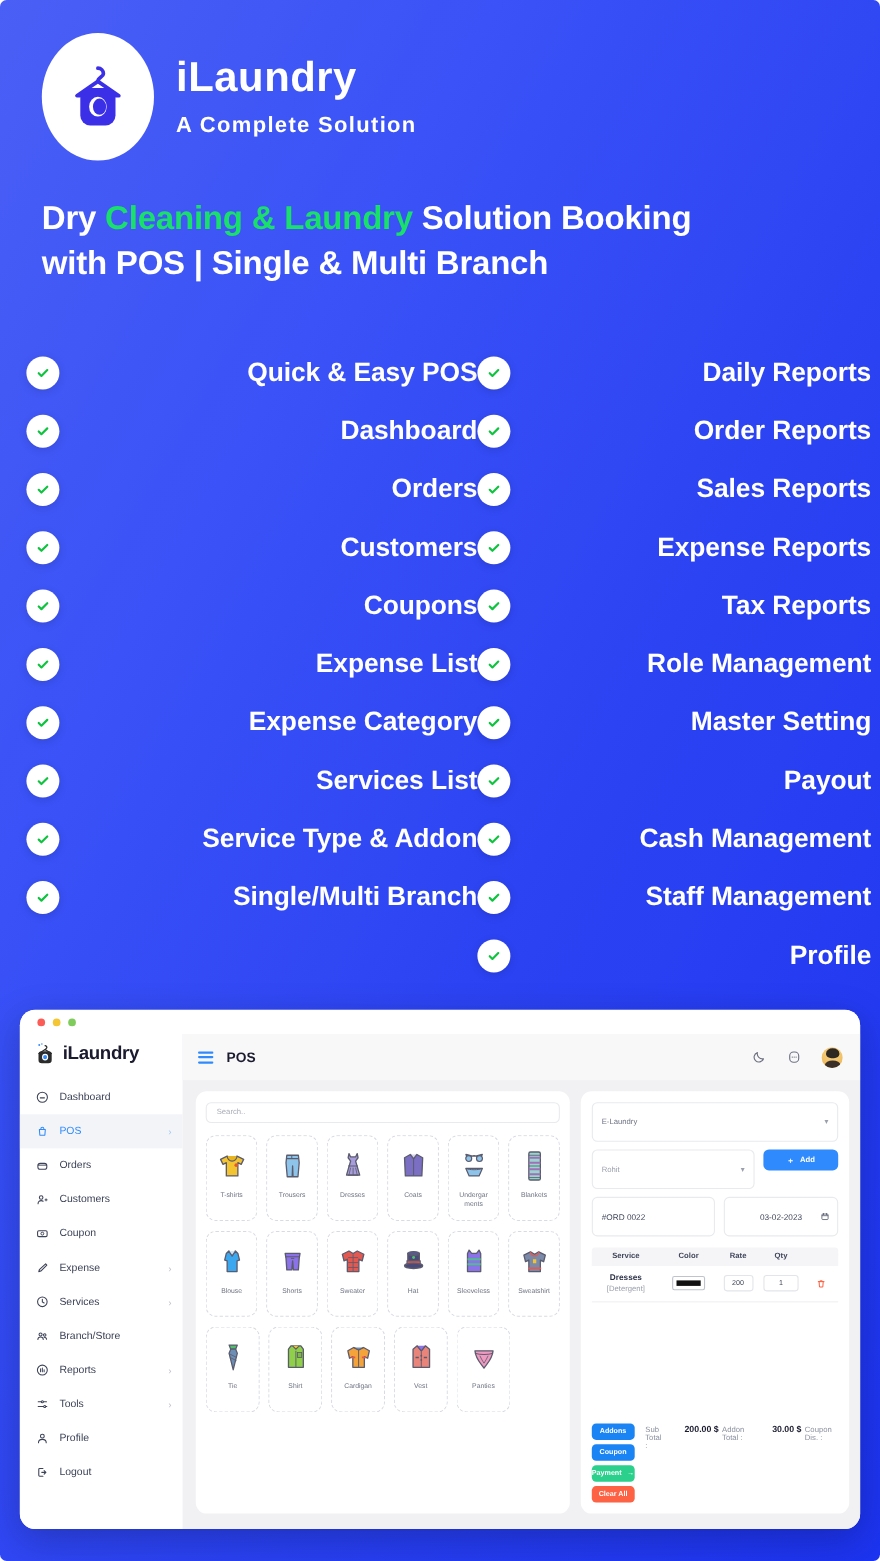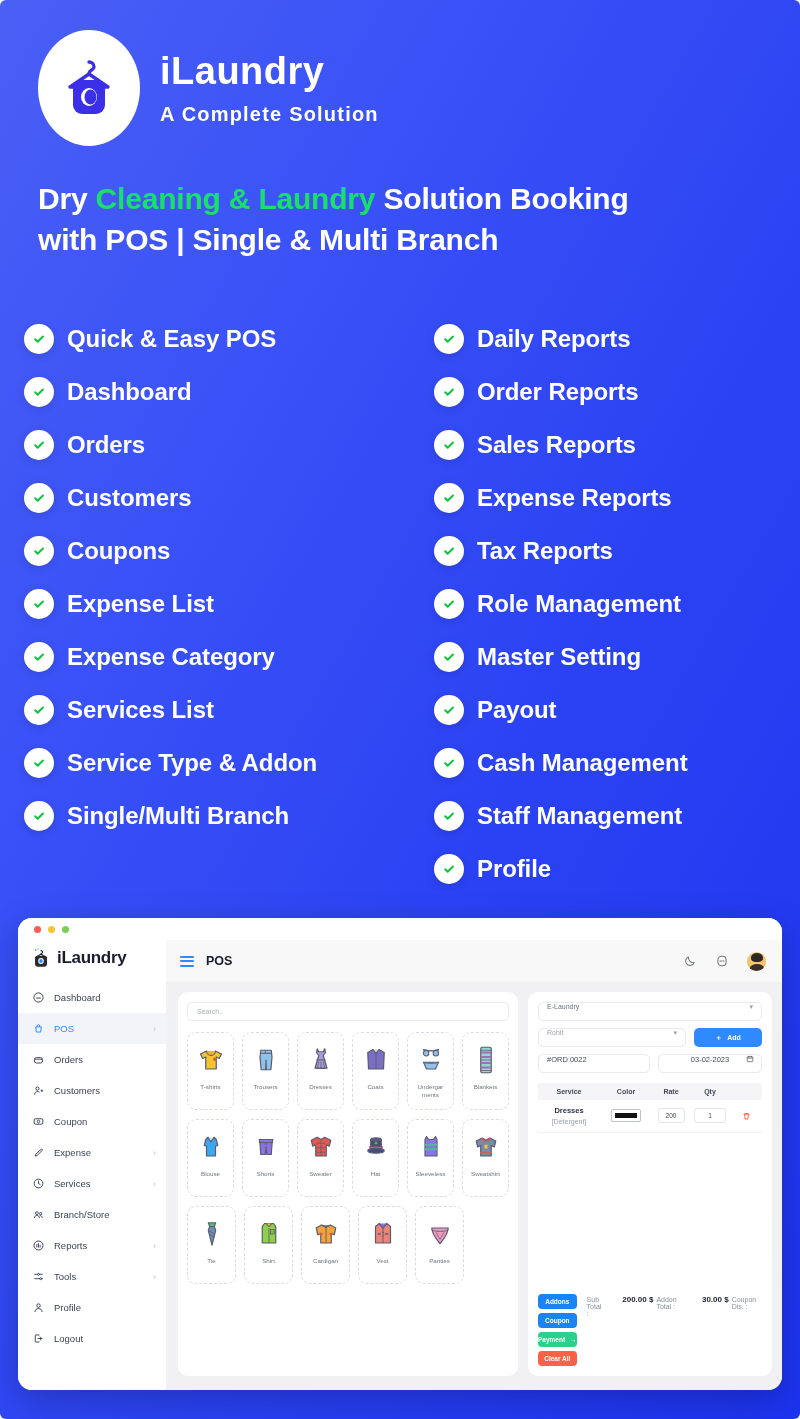--- a/index.html
+++ b/index.html
@@ -54,22 +54,23 @@
   
   .features {
     position: absolute;
     left: 24px; top: 312px;
     width: 768px;
     display: grid;
     grid-template-columns: 410px 358px;
   }
   .feat-col { display: flex; flex-direction: column; }
   .feat {
-    display: flex; align-items: center; gap: 13px;
+    display: flex; align-items: center; 
     height: 53px;
+    justify-content: space-between;
   }
   .check {
     width: 30px; height: 30px; flex: 0 0 auto;
     background: #ffffff; border-radius: 50%;
     display: flex; align-items: center; justify-content: center;
     box-shadow: 0 2px 8px rgba(0,0,0,.13);
   }
   .check svg { display: block; }
   .feat-label {
     font-size: 24px; font-weight: bold; color: #ffffff;
@@ -206,24 +207,24 @@
   }
   
   .panel-cart {
     width: 244px; flex: 0 0 auto;
     background: #ffffff;
     border-radius: 10px;
     padding: 10px;
     display: flex; flex-direction: column;
   }
   .fld {
-    height: 19px;
+    height: 36px;
     border: 1px solid #e9eaee;
     border-radius: 5px;
-    display: flex; 
+    display: flex; align-items: center;
     padding: 0 8px;
     font-size: 7px;
     color: #6e7382;
   }
   .fld .caret { margin-left: auto; color: #9a9fad; font-size: 7px; }
   .row2 { display: flex; gap: 8px; margin-top: 7px; }
   .fld.cust { flex: 1 1 auto; color: #9a9fad; }
   .btn-add {
     width: 68px; height: 19px;
     background: #2f8bfd; color: #fff;

